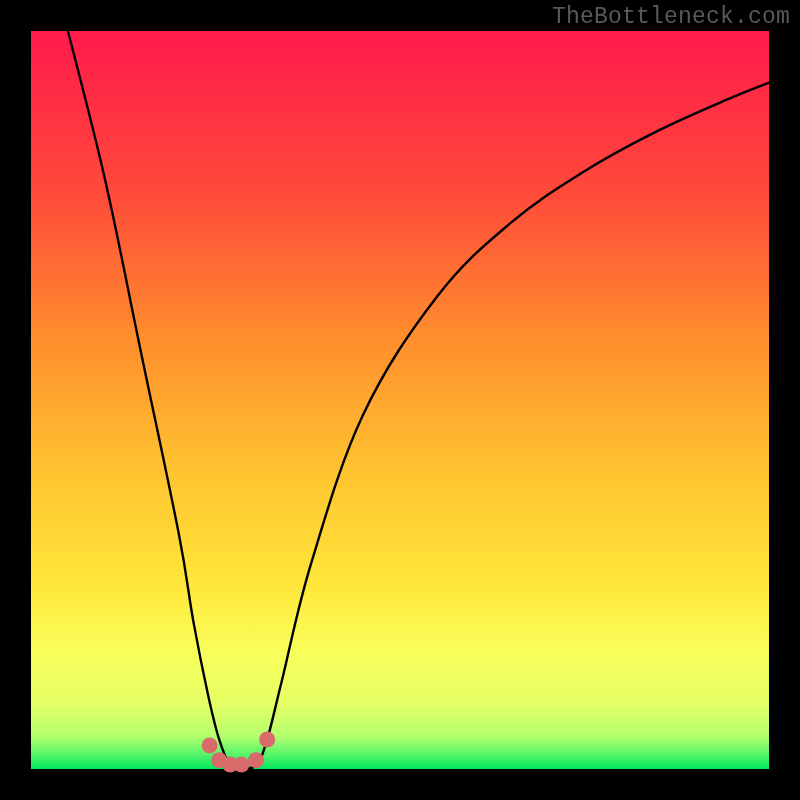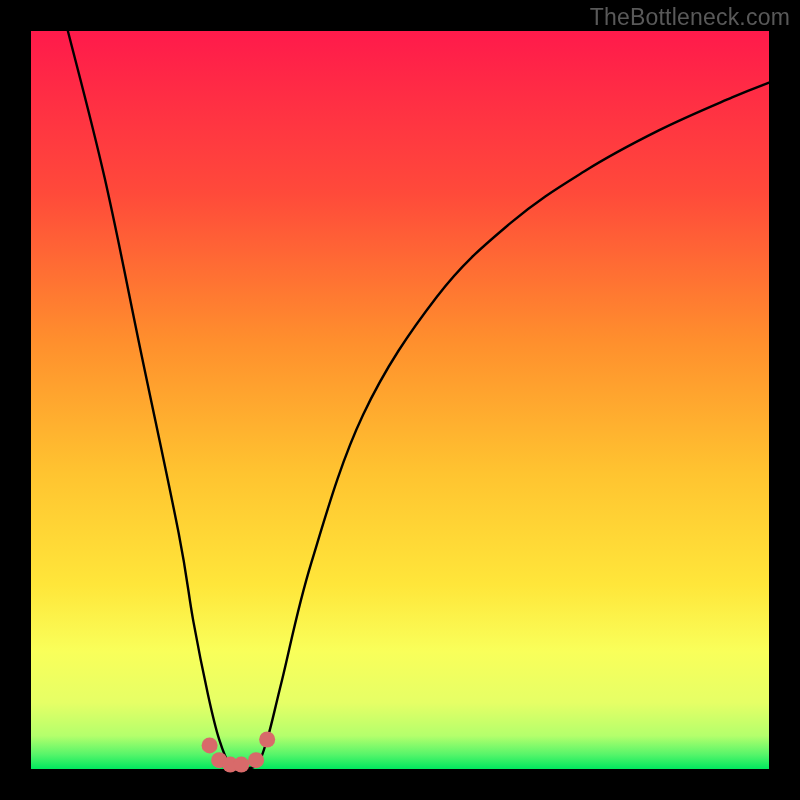--- a/index.html
+++ b/index.html
@@ -20,20 +20,21 @@
     background: #000;
   }
   .watermark {
     position: absolute;
     top: 4px;
     right: 10px;
     font-size: 23px;
     color: #595959;
     font-weight: 400;
     letter-spacing: 0.2px;
+    font-family: Liberation Mono, monospace;
   }
 </style>
 </head>
 <body>
 
 <div class="frame">
   <svg id="chart-svg" width="800" height="800" viewBox="0 0 800 800">
     <defs>
       <linearGradient id="bg-grad" x1="0" y1="0" x2="0" y2="1">
         <stop offset="0%" stop-color="#ff1a4b"></stop>

